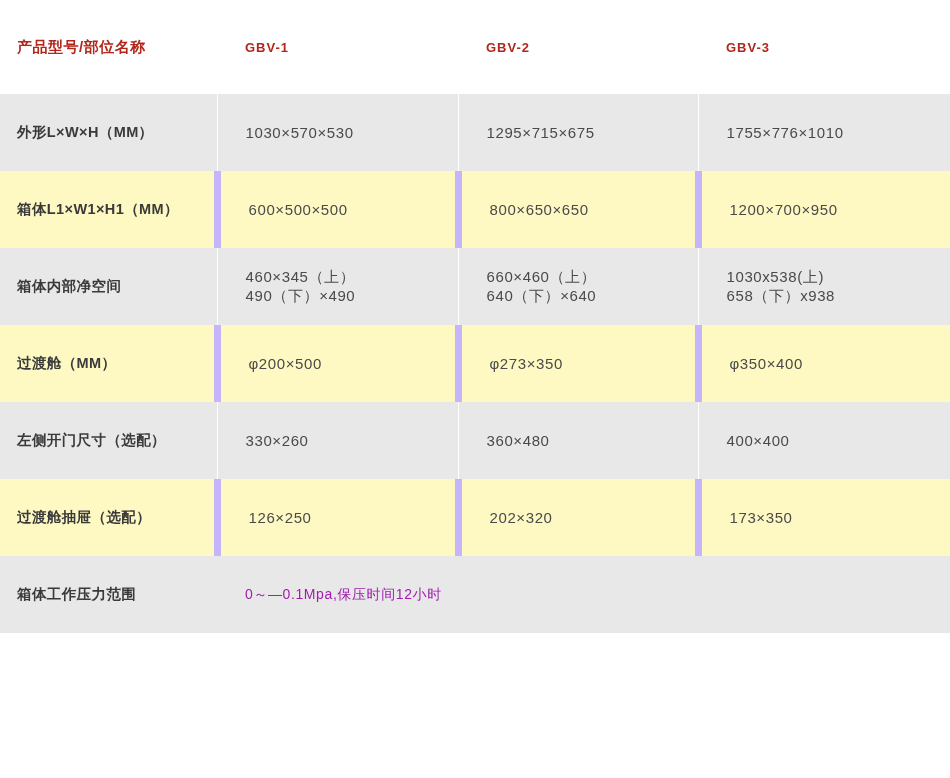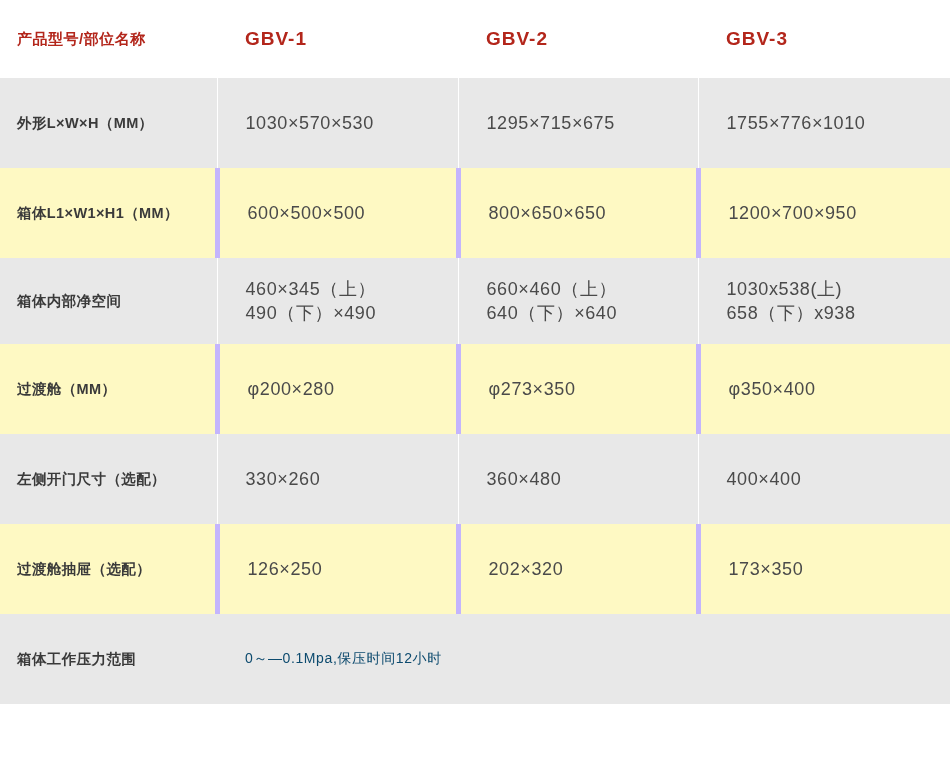--- a/index.html
+++ b/index.html
@@ -24,71 +24,71 @@
   .spec-table col.c2 { width: 240px; }
   .spec-table col.c3 { width: 252px; }
 
   .spec-table th, .spec-table td {
     padding: 0;
     vertical-align: middle;
     text-align: left;
   }
 
   
-  tr.header-row { height: 78px; }
+  tr.header-row { height: 94px; }
   tr.header-row th.h-label {
     padding-left: 17px;
     font-size: 15px;
     font-weight: bold;
     color: #b3261b;
     letter-spacing: 0.5px;
   }
   tr.header-row th.h-model {
     padding-left: 28px;
-    font-size: 19px;
+    font-size: 13px;
     font-weight: bold;
     color: #b3261b;
     letter-spacing: 1px;
   }
 
   
-  tr.data-row { height: 90px; }
-  tr.data-row.tall { height: 86px; }
+  tr.data-row { height: 77px; }
+  tr.data-row.tall { height: 77px; }
   tr.row-shaded td { background: #e8e8e8; }
   tr.row-plain td { background: #fef9c3; }
 
   td.label-cell {
     padding-left: 17px;
     font-size: 14.5px;
     font-weight: bold;
     color: #3a3a3a;
     letter-spacing: 0.4px;
   }
   td.value-cell {
     padding-left: 28px;
-    font-size: 18px;
+    font-size: 15px;
     color: #4a4a4a;
     letter-spacing: 0.6px;
     position: relative;
   }
   td.value-cell .line2 {
     display: block;
   }
   
   td.value-cell.sep {
     border-left: 1px solid #ffffff;
   }
   tr.row-plain td.value-cell.sep {
-    border-left: 5px solid #c4b5fd;
+    border-left: 7px solid #c4b5fd;
     margin-left: 39px;
   }
   td.span-cell {
     padding-left: 28px;
     font-size: 14px;
-    color: #0c4a6e;
+    color: #a21caf;
     letter-spacing: 0.6px;
   }
   
   tr.header-row th { background: #ffffff; }
   .nowrap { white-space: nowrap; }
 </style>
 </head>
 <body>
 
 <table class="spec-table">
@@ -129,21 +129,21 @@
         <span class="nowrap">660×460（上）</span>
         <span class="line2 nowrap">640（下）×640</span>
       </td>
       <td class="value-cell sep">
         <span class="nowrap">1030x538(上)</span>
         <span class="line2 nowrap"> 658（下）x938</span>
       </td>
     </tr>
     <tr class="data-row row-plain">
       <td class="label-cell">过渡舱（MM）</td>
-      <td class="value-cell sep"><span class="nowrap">φ200×280</span></td>
+      <td class="value-cell sep"><span class="nowrap">φ200×500</span></td>
       <td class="value-cell sep"><span class="nowrap">φ273×350</span></td>
       <td class="value-cell sep"><span class="nowrap">φ350×400</span></td>
     </tr>
     <tr class="data-row row-shaded">
       <td class="label-cell">左侧开门尺寸（选配）</td>
       <td class="value-cell sep"><span class="nowrap">330×260</span></td>
       <td class="value-cell sep"><span class="nowrap">360×480</span></td>
       <td class="value-cell sep"><span class="nowrap">400×400</span></td>
     </tr>
     <tr class="data-row row-plain">

